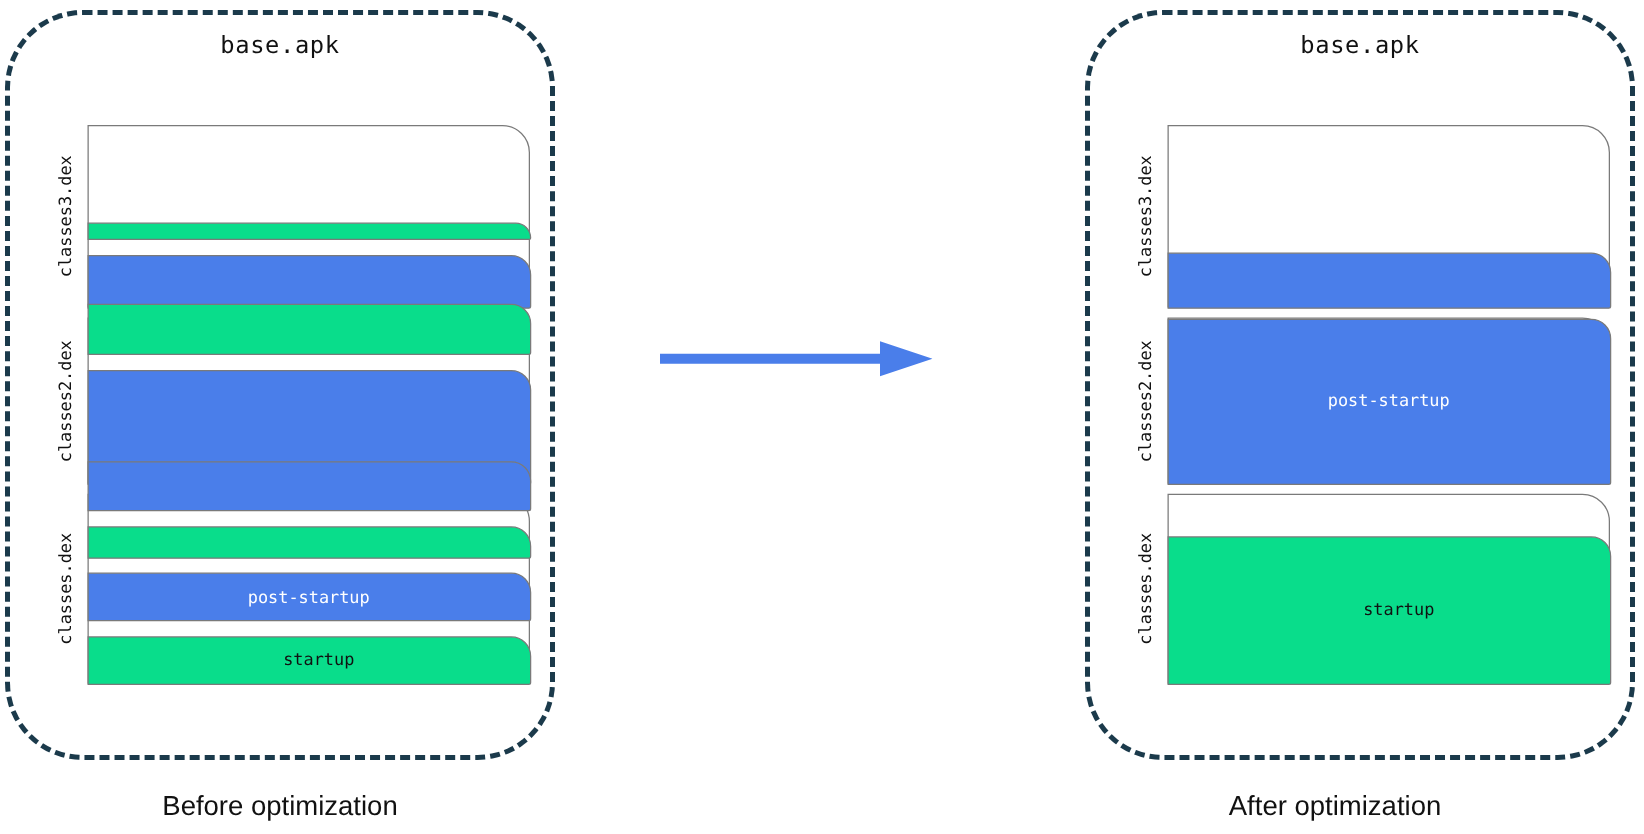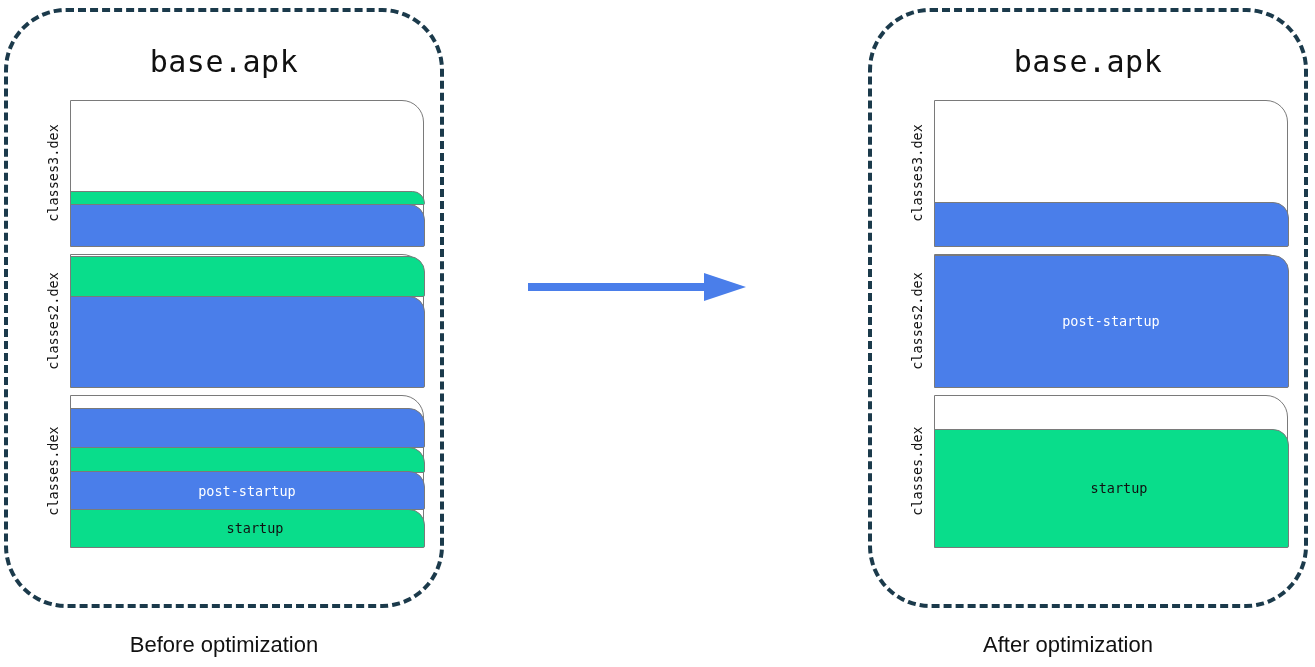--- a/index.html
+++ b/index.html
@@ -21,26 +21,26 @@
     border: 4px dashed #1b3a4b;
     border-radius: 62px;
     box-sizing: border-box;
     background: #ffffff;
   }
   #panel-before { left: 4px;   top: 8px; width: 440px; height: 600px; }
   #panel-after  { left: 868px; top: 8px; width: 440px; height: 600px; }
 
   .apk-title {
     position: absolute;
-    top: 32px;
+    top: 13px;
     left: 0;
     width: 100%;
     text-align: center;
     font-family: "DejaVu Sans Mono", "Liberation Mono", monospace;
-    font-size: 30px;
+    font-size: 19px;
     color: #111111;
     letter-spacing: 0.5px;
     white-space: nowrap;
   }
 
   
   .dex-stack {
     position: absolute;
     left: 28px;
     top: 88px;
@@ -83,21 +83,21 @@
     justify-content: flex-end;
     overflow: visible;
   }
 
   
   .slice {
     position: relative;
     box-sizing: border-box;
     border: 1.5px solid #7a7a7a;
     border-radius: 0 16px 2px 0;
-    margin: 0 -1.5px -1.5px -1.5px;
+    margin: 13px -1.5px -1.5px -1.5px;
     display: flex;
     align-items: center;
     justify-content: center;
     font-family: "DejaVu Sans Mono", "Liberation Mono", monospace;
     font-size: 13.5px;
     white-space: nowrap;
   }
   .slice.blue  { background: #4a7eea; color: #ffffff; }
   .slice.green { background: #09dd8b; color: #111111; padding-left: 16px; }
   .slice.empty { background: transparent; border: none; }

